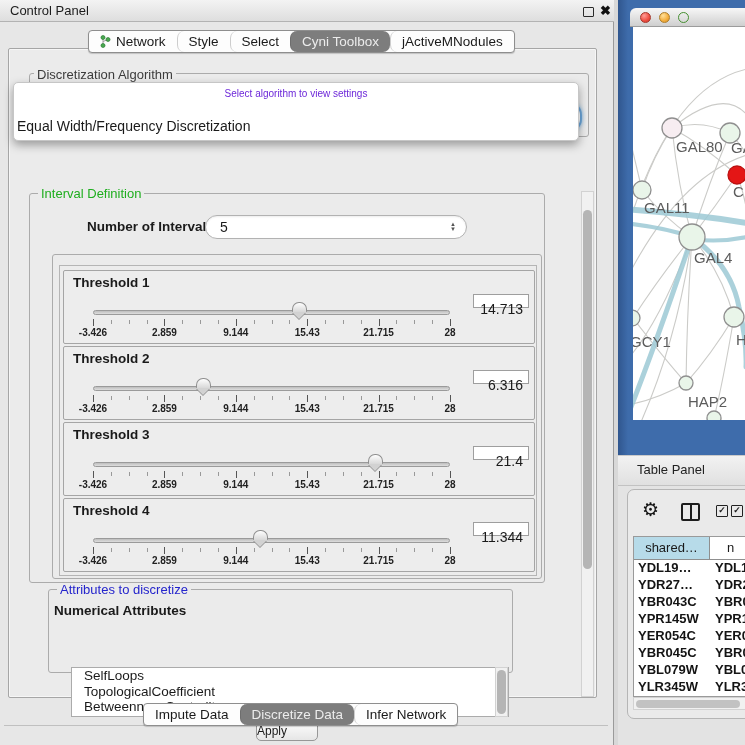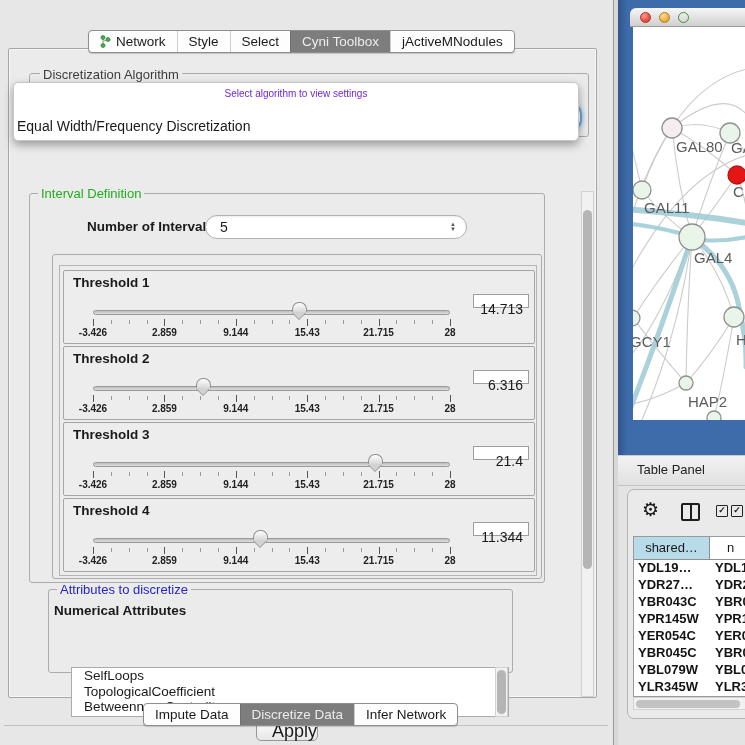--- a/index.html
+++ b/index.html
@@ -8,21 +8,21 @@
   .abs{position:absolute;}
 
   
   #cp{left:0;top:0;width:614px;height:745px;background:#e7e7e7;border-right:1px solid #9a9a9a;box-sizing:border-box;}
   #cp-titlebar{left:0;top:0;width:614px;height:22px;background:linear-gradient(#f3f3f3,#dedede);border-bottom:1px solid #b3b3b3;box-sizing:border-box;}
   #cp-title{left:10px;top:0;line-height:21px;font-size:13px;color:#1c1c1c;}
   #max-btn{left:583px;top:7px;width:9px;height:8px;border:1.5px solid #2a2a2a;border-radius:1px;}
   #close-btn{left:600px;top:3px;font-size:13px;font-weight:bold;color:#111;}
 
   .tabstrip{display:flex;height:21px;background:#fdfdfd;border:1px solid #8e8e8e;border-radius:4px;overflow:hidden;box-shadow:0 1px 1px rgba(0,0,0,.18);z-index:10;}
-  .tab{display:flex;align-items:center;padding:0 11px;font-size:13.5px;line-height:21px;cursor:default;white-space:nowrap;}
+  .tab{display:flex;align-items:center;padding:0 11px;font-size:13.5px;line-height:21px;cursor:default;white-space:nowrap;border-radius:7px;}
   .tab + .tab{border-left:1px solid #cdcdcd;}
   .tab.selected{background:#7d7d7d;color:#ececec;border-left:1px solid #6e6e6e;}
   .net-icon{margin-right:5px;display:inline-flex;}
 
   #content{left:8px;top:48px;width:589px;height:650px;background:#ebebeb;border:1px solid #a6a6a6;border-radius:2px;box-sizing:border-box;box-shadow:inset 0 0 0 1px #f6f6f6;}
 
   .groupbox{border:1px solid #ababab;border-radius:3px;box-sizing:border-box;}
   .grouplabel{font-size:13px;line-height:13px;background:#ebebeb;padding:0 3px;white-space:nowrap;}
   .green{color:#1fae1f;} .blue{color:#2424cc;} .dark{color:#3c3c3c;}
 
@@ -56,21 +56,21 @@
   .ticks .mi{height:4px;top:1px;background:#999;}
   .tlabels{position:absolute;left:29px;top:56px;width:357px;height:12px;}
   .tlabels b{position:absolute;transform:translateX(-50%);font-size:10px;color:#222;white-space:nowrap;}
   .valbox{position:absolute;left:409px;top:23px;width:56px;height:14px;background:#fff;border:1px solid #9e9e9e;box-sizing:border-box;font-size:14px;text-align:right;padding:6px 5px 0 0;}
 
   
   #attr-list{left:62px;top:618px;width:438px;height:50px;background:#fff;border:1px solid #ababab;box-sizing:border-box;overflow:hidden;}
   .attr-item{padding-left:12px;font-size:13.5px;line-height:15.5px;white-space:nowrap;}
 
   #apply-btn{left:247px;top:671px;width:62px;height:21px;border:1px solid #979797;border-radius:5px;
-             background:linear-gradient(#fefefe,#e6e6e6);font-size:18px;text-align:right;line-height:20px;box-sizing:border-box;}
+             background:linear-gradient(#fefefe,#e6e6e6);font-size:12px;text-align:left;line-height:20px;box-sizing:border-box;}
 
   
   #netpanel{left:618px;top:0;width:127px;height:565px;background:linear-gradient(90deg,#30568e 0,#3e6cab 10px,#3e6cab 100%);}
   #net-titlebar{left:630px;top:8px;width:115px;height:19px;background:linear-gradient(#f7f7f7,#cfcfcf);border-bottom:1px solid #9c9c9c;border-top-left-radius:6px;box-sizing:border-box;}
   .tl{position:absolute;top:4px;width:11px;height:11px;border-radius:50%;box-sizing:border-box;}
   #tl-red{left:10px;background:radial-gradient(circle at 35% 30%,#ff9d96,#ee4d40 60%,#c83a2e);border:1px solid #a5352a;}
   #tl-yellow{left:29px;background:radial-gradient(circle at 35% 30%,#ffe09a,#f3ad3c 60%,#cd8c2c);border:1px solid #ad7e2b;}
   #tl-green{left:48px;background:radial-gradient(circle at 35% 30%,#c2ec9f,#5dbb43 60%,#459331;);border:1px solid #458f30;}
   #canvas{left:633px;top:27px;width:112px;height:393px;background:#fff;overflow:hidden;}
 
@@ -96,20 +96,25 @@
   #hthumb{left:2px;top:2px;width:104px;height:8px;border-radius:4px;background:#c2c2c2;}
 
   .hline{background:#c0c0c0;height:1px;}
 </style>
 </head>
 <body>
 
 <div id="app">
 
   <div class="abs" id="cp">
+    <div class="abs" id="cp-titlebar">
+      <div class="abs" id="cp-title">Control Panel</div>
+      <div class="abs" id="max-btn"></div>
+      <div class="abs" id="close-btn">✖</div>
+    </div>
 
     <div class="abs tabstrip" id="top-tabs" style="left:88px;top:30px;">
         <div class="tab">
           <span class="net-icon">
             <svg width="11" height="13" viewBox="0 0 11 13">
               <line x1="3" y1="2.5" x2="3" y2="10.5" stroke="#9e9e9e"></line>
               <line x1="3" y1="6.5" x2="8" y2="4.5" stroke="#9e9e9e"></line>
               <circle cx="3" cy="2.5" r="2" fill="#49a94f" stroke="#2c7a33" stroke-width="0.7"></circle>
               <circle cx="3" cy="10.5" r="2" fill="#49a94f" stroke="#2c7a33" stroke-width="0.7"></circle>
               <circle cx="8" cy="4.5" r="2" fill="#49a94f" stroke="#2c7a33" stroke-width="0.7"></circle>
@@ -127,21 +132,21 @@
           <span>Cyni Toolbox</span>
         </div>
         <div class="tab">
           <span>jActiveMNodules</span>
         </div>
       </div>
 
     <div class="abs" id="content">
 
       <div class="abs groupbox" style="left:20px;top:24px;width:560px;height:64px;">
-        <div class="abs grouplabel dark" style="left:10px;top:-6px;">Discretization Algorithm</div>
+        <div class="abs grouplabel dark" style="left:4px;top:-6px;">Discretization Algorithm</div>
         <div class="abs combo" id="algo-combo" style="left:6px;top:28px;width:546px;height:30px;">
           <div class="stepper">
             <span>▲</span>
               <span>▼</span>
           </div>
         </div>
       </div>
 
 
       <div class="abs groupbox" style="left:20px;top:144px;width:516px;height:390px;">

